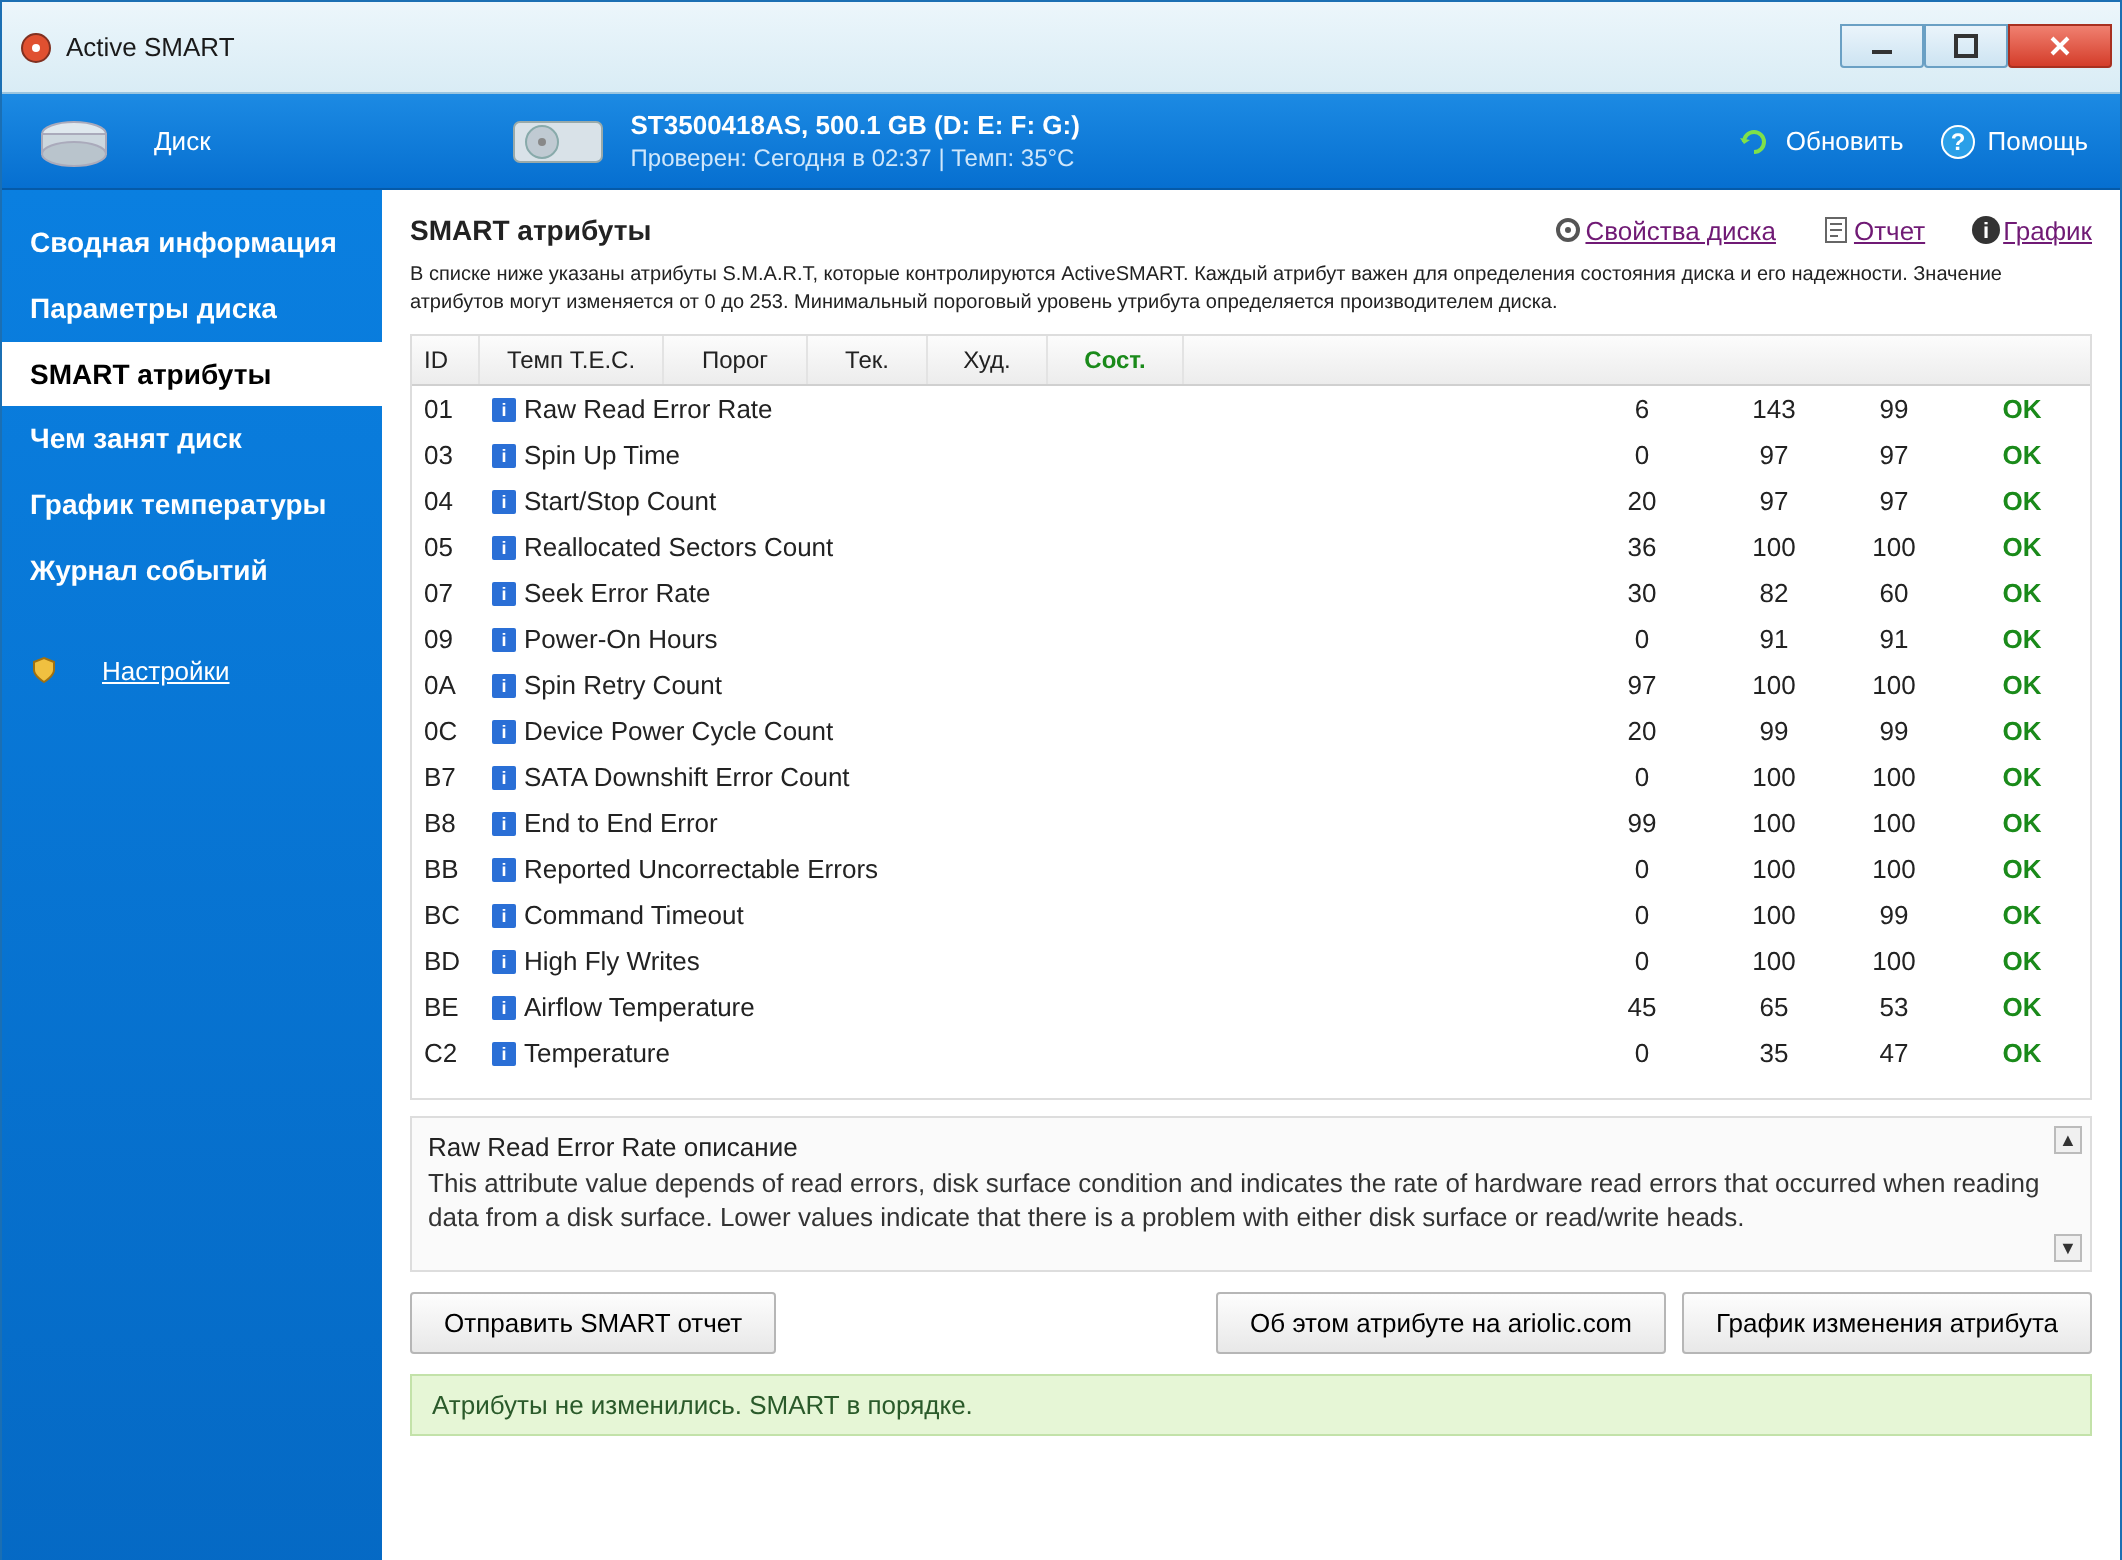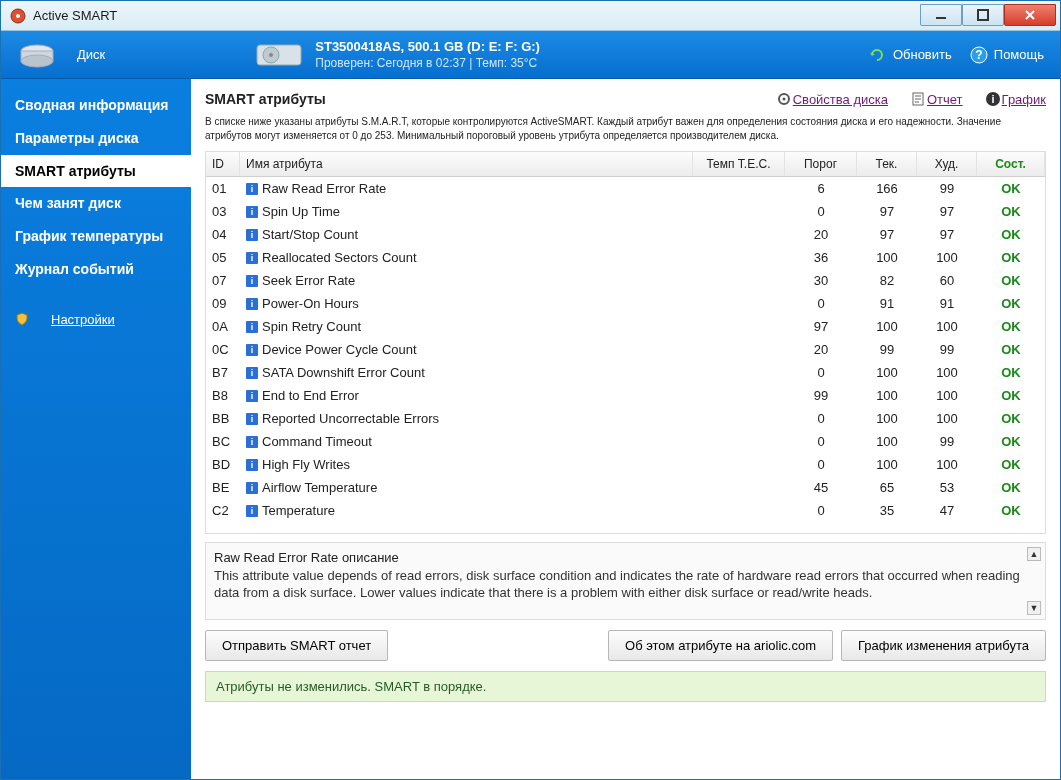--- a/index.html
+++ b/index.html
@@ -1,18 +1,18 @@
 <!DOCTYPE html>
 <html><head>
 <meta charset="utf-8">
 <style>
 * { box-sizing: border-box; margin:0; padding:0; font-family: "Segoe UI", Tahoma, sans-serif; }
 body { background:#5bc5d6; width:1061px; height:780px; overflow:hidden;}
 .window { width:1061px; height:780px; background:#fff; border:1px solid #1b6fb3; position:relative;}
-.titlebar { height:30px; background:linear-gradient(#ecf6fb,#d9ecf5); display:flex; align-items:center; padding:0 0 0 8px; border-bottom:1px solid #9bc5df;}
+.titlebar { height:46px; background:linear-gradient(#ecf6fb,#d9ecf5); display:flex; align-items:center; padding:0 0 0 8px; border-bottom:1px solid #9bc5df;}
 .titlebar .ticon {width:18px;height:18px;margin-right:6px;}
 .titlebar .title {font-size:13px;color:#1a1a1a;}
 .winbtns {margin-left:auto;display:flex;}
 .winbtn {width:42px;height:22px;margin-top:-1px;display:flex;align-items:center;justify-content:center;border:1px solid #6aa0c4;background:linear-gradient(#eaf4fb,#cde4f2);border-radius:0 0 2px 2px;font-size:11px;}
 .winbtn.close {background:linear-gradient(#f08070,#d43d2a);color:#fff;border-color:#a83020;width:52px;margin-right:4px;}
 .topbar {height:48px;background:linear-gradient(#1c8ae3,#066fd0);display:flex;align-items:center;color:#fff;padding:0 16px;border-bottom:1px solid #055aa8;}
 .drive-icon {width:40px;height:28px;margin-right:10px;}
 .topbar .disklbl{font-size:13px;margin-left:10px;margin-right:30px;}
 .hdd-icon{width:48px;height:32px;margin-left:120px;margin-right:12px;}
 .diskinfo {font-size:13px;line-height:1.35;}
@@ -180,37 +180,36 @@
             <span class="lbl">График</span>
           </div>
         </div>
       </div>
 
       <div class="desc">В списке ниже указаны атрибуты S.M.A.R.T, которые контролируются ActiveSMART. Каждый атрибут важен для определения состояния диска и его надежности. Значение атрибутов могут изменяется от 0 до 253. Минимальный пороговый уровень утрибута определяется производителем диска.</div>
 
       <div class="table-wrap">
         <div class="grid-header">
           <div class="gh c-id">ID</div>
-          <div class="gh c-name">Имя атрибута</div>
           <div class="gh c-tec">Темп T.E.C.</div>
           <div class="gh c-por">Порог</div>
           <div class="gh c-tek">Тек.</div>
           <div class="gh c-hud">Худ.</div>
           <div class="gh c-sost">Сост.</div>
         </div>
         <div class="grid-body" id="grid-body">
             <div class="row">
               <div class="cell c-id">01</div>
               <div class="cell c-name">
                 <span class="info-icon">i</span>
                 <span>Raw Read Error Rate</span>
               </div>
               <div class="cell c-tec"></div>
               <div class="cell c-por">6</div>
-              <div class="cell c-tek">166</div>
+              <div class="cell c-tek">143</div>
               <div class="cell c-hud">99</div>
               <div class="cell c-sost">OK</div>
             </div>
             <div class="row">
               <div class="cell c-id">03</div>
               <div class="cell c-name">
                 <span class="info-icon">i</span>
                 <span>Spin Up Time</span>
               </div>
               <div class="cell c-tec"></div>

